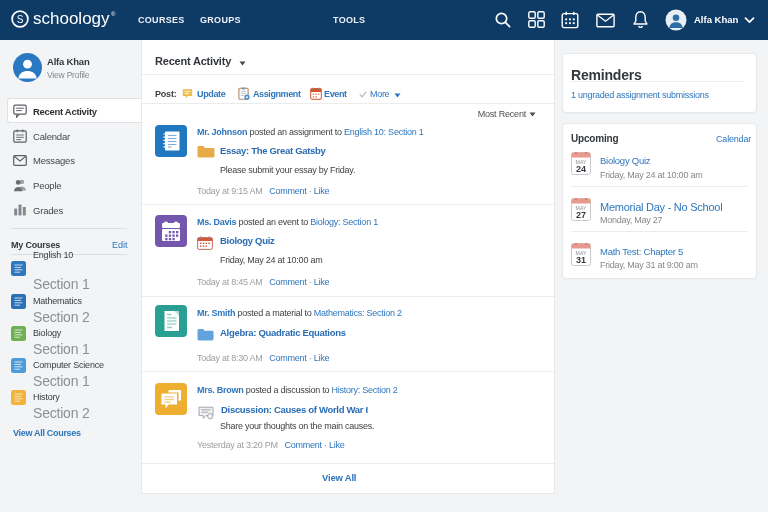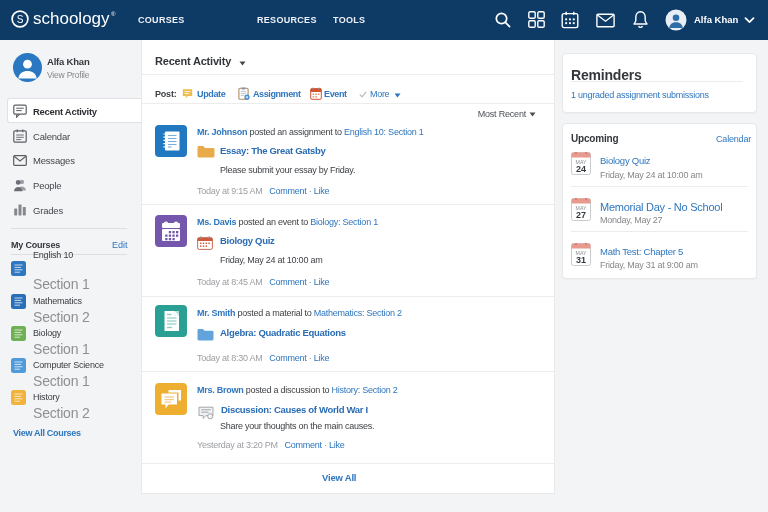--- a/index.html
+++ b/index.html
@@ -29,21 +29,21 @@
 <body>
 
 <div id="header">
   <svg class="abs" style="left:11px; top:10px;" width="18" height="18" viewBox="0 0 18 18">
     <circle cx="9" cy="9" r="7.9" fill="none" stroke="#fff" stroke-width="1.7"></circle>
     <text x="9" y="13" font-size="10" font-weight="500" fill="#fff" text-anchor="middle" font-family="Liberation Sans">S</text>
   </svg>
   <div class="abs" style="left:33px; top:0; height:49px; line-height:38px; color:#fff; font-size:17px; font-weight:400;">schoology</div>
   <div class="abs" style="left:111px; top:11px; color:#fff; font-size:6px;">®</div>
   <div class="nav" style="left:138px;">COURSES</div>
-  <div class="nav" style="left:257px;">RESOURCES</div>
+  <div class="nav" style="left:200px;">GROUPS</div>
   <div class="nav" style="left:333px;">TOOLS</div>
 
   <svg class="abs" style="left:494px; top:11px;" width="18" height="18" viewBox="0 0 18 18">
     <circle cx="7.5" cy="7.5" r="5.2" fill="none" stroke="#fff" stroke-width="1.7"></circle>
     <line x1="11.6" y1="11.6" x2="15.6" y2="15.6" stroke="#fff" stroke-width="1.7" stroke-linecap="round"></line>
   </svg>
 
   <svg class="abs" style="left:528px; top:11px;" width="17" height="17" viewBox="0 0 17 17">
     <rect x="0.8" y="0.8" width="6.4" height="6.4" rx="1.3" fill="none" stroke="#fff" stroke-width="1.4"></rect>
     <rect x="9.8" y="0.8" width="6.4" height="6.4" rx="1.3" fill="none" stroke="#fff" stroke-width="1.4"></rect>

